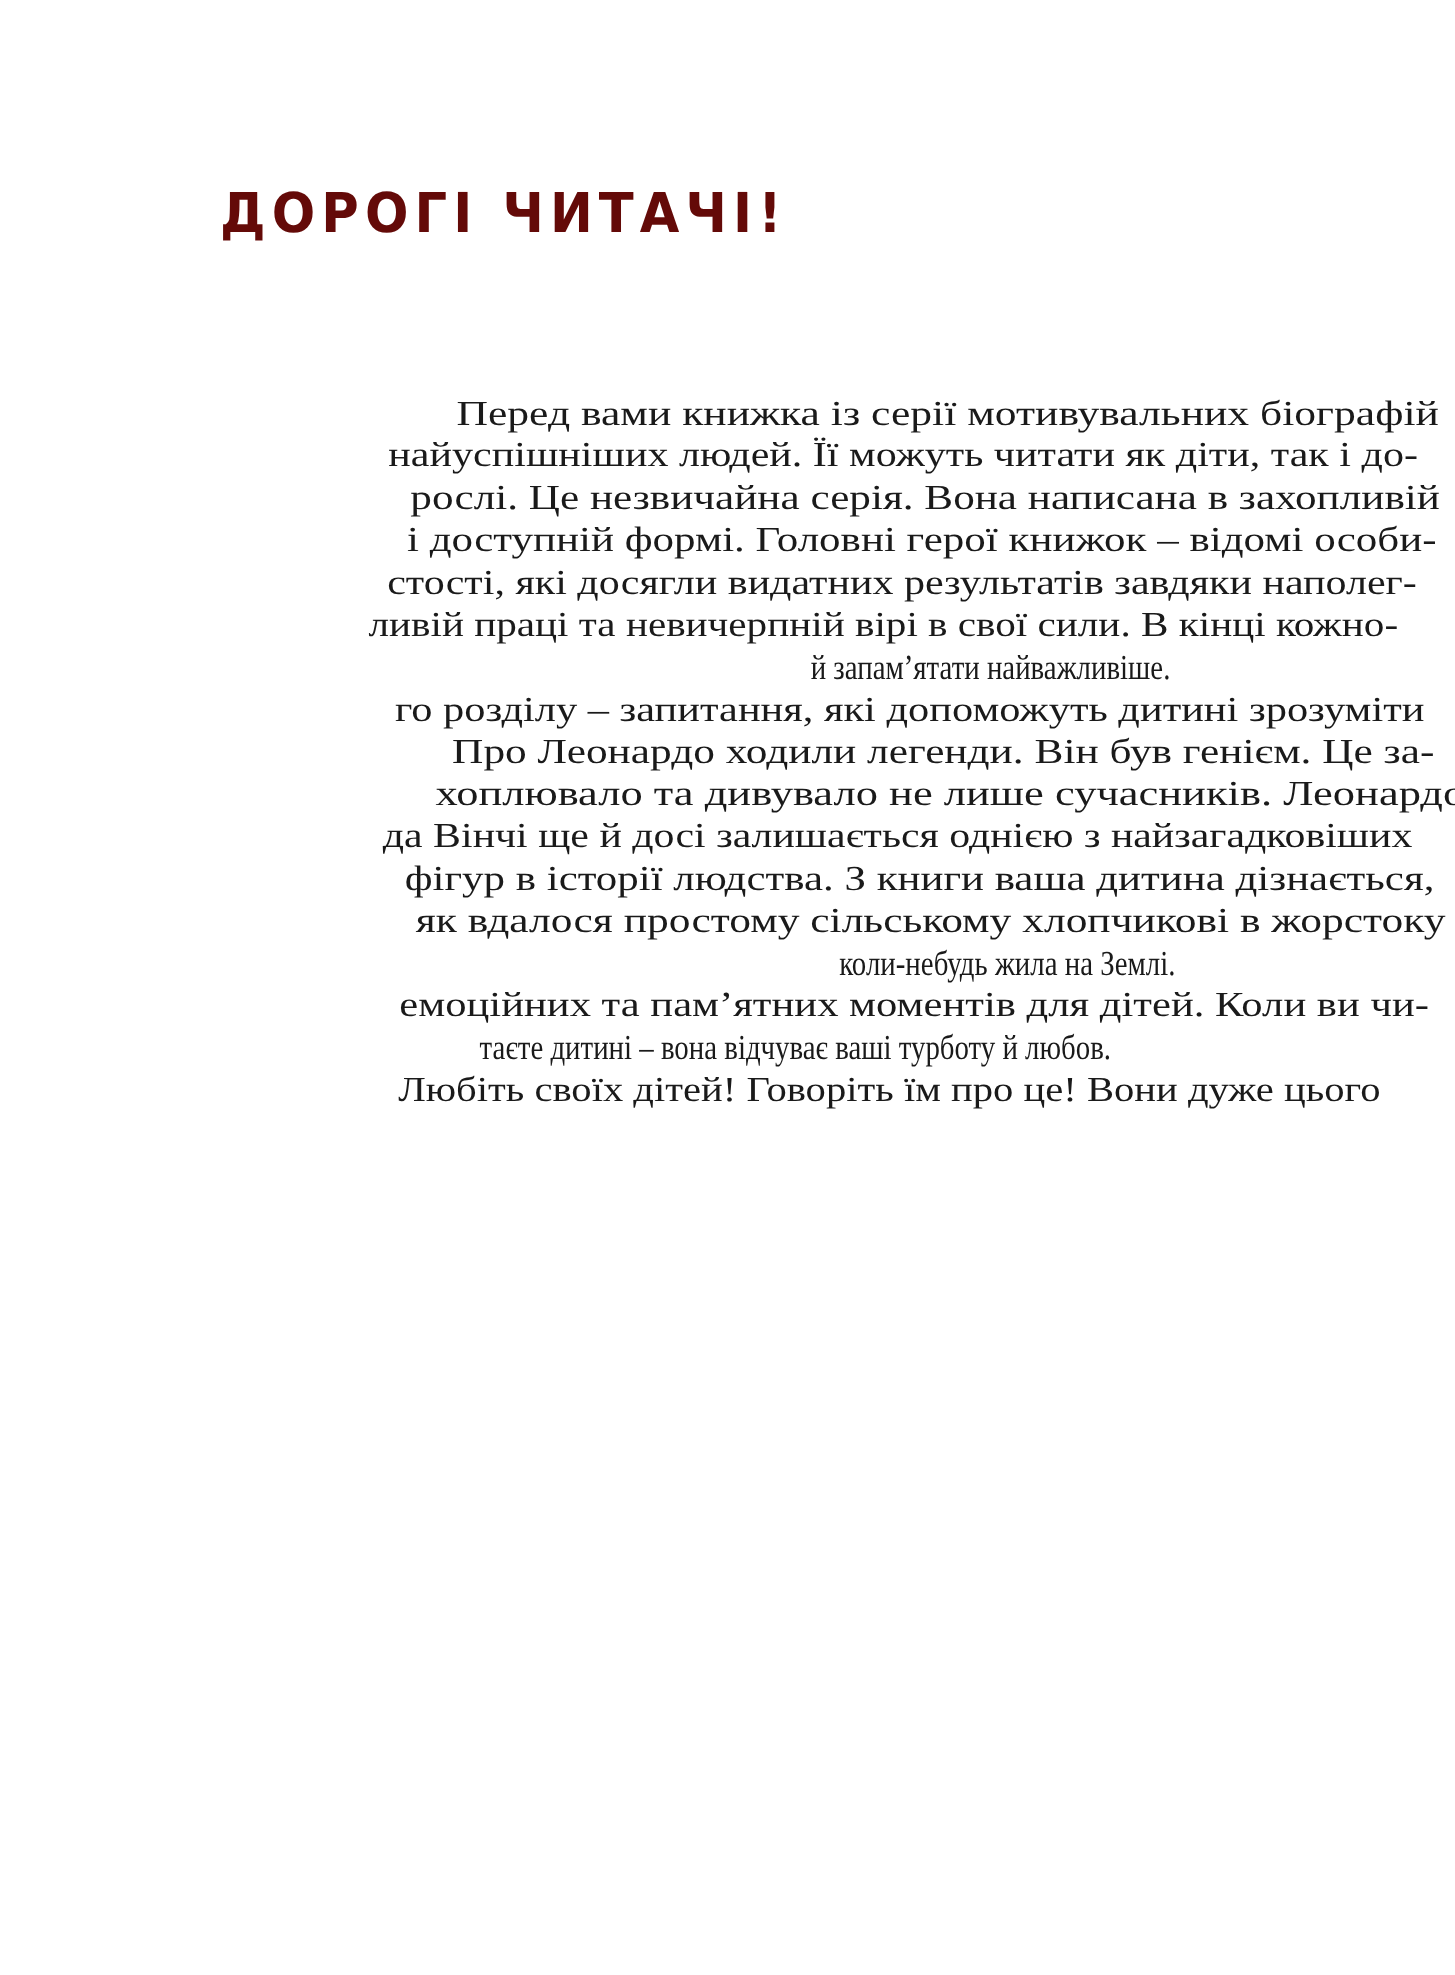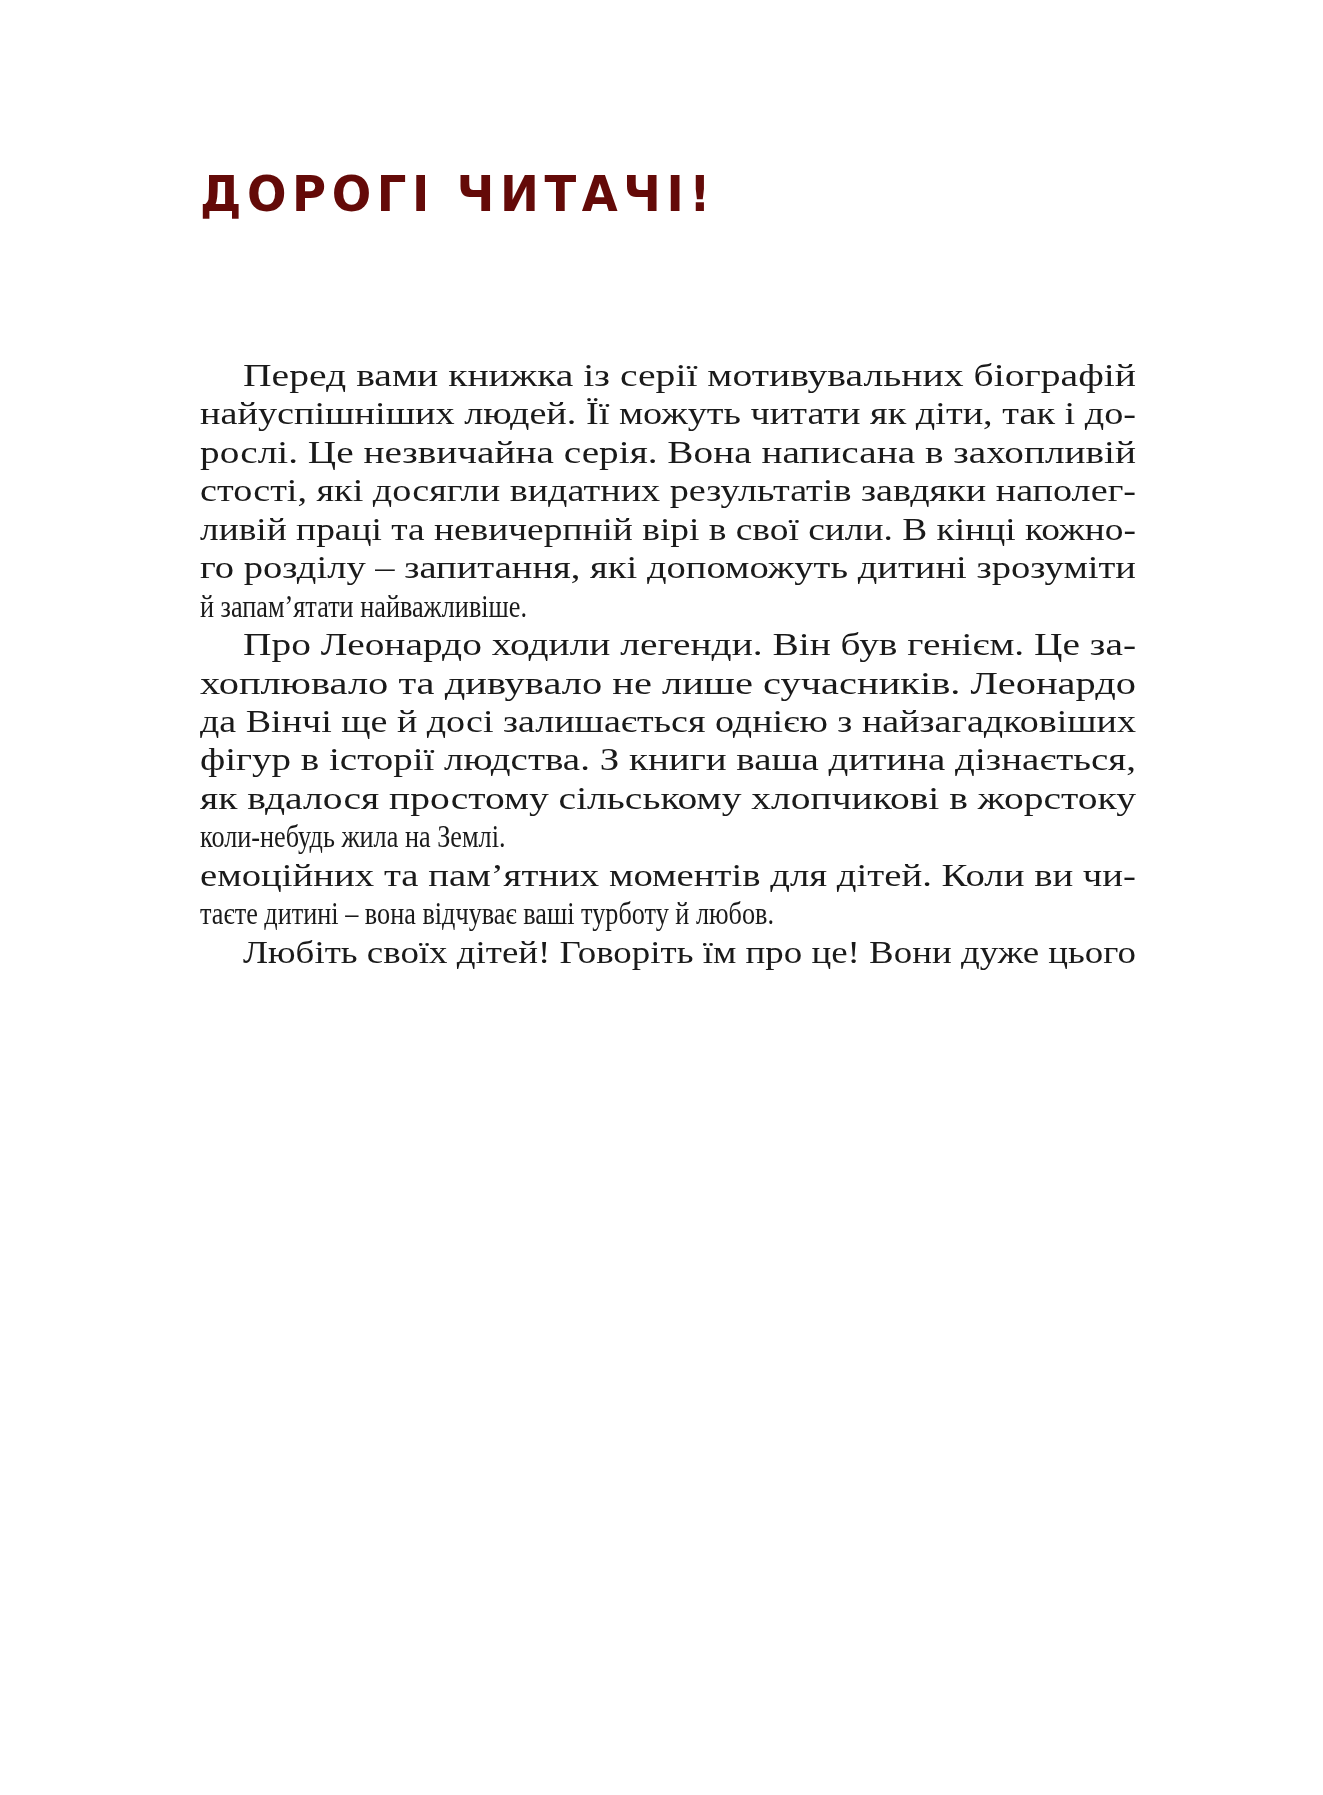--- a/index.html
+++ b/index.html
@@ -1,17 +1,17 @@
 <!DOCTYPE html>
 <html><head>
 <meta charset="utf-8">
 <style>
   html, body { margin: 0; padding: 0; background: #ffffff; }
   body { width: 1323px; height: 1795px; position: relative; overflow: hidden; }
-  .page { position: absolute; left: 0; top: 0; width: 1323px; height: 1795px; background: #ffffff; }
+  .page { position: absolute; left: 0; top: 0; width: 1323px; height: 1795px; background: #ffffff; text-align: right; }
   .title {
     position: absolute; left: 200px; top: 166px;
     font-family: "DejaVu Sans", sans-serif; font-weight: bold;
     font-size: 50px; letter-spacing: 6px; color: #640a08;
     line-height: 56px; white-space: nowrap;
     transform: scaleX(0.93); transform-origin: left top;
   }
   .body {
     position: absolute; left: 200px; top: 356px; width: 936px;
     font-family: "Liberation Serif", serif; color: #1a1a1a;
@@ -28,24 +28,25 @@
 </head>
 <body>
 
 <div class="page">
   <div class="title">ДОРОГІ ЧИТАЧІ!</div>
   <div class="body" id="body">
       <div>
         <div class="line indent"><span class="txt" style="transform: scaleX(1.2384);">Перед вами книжка із серії мотивувальних біографій</span></div>
         <div class="line"><span class="txt" style="transform: scaleX(1.1951);">найуспішніших людей. Її можуть читати як діти, так і до-</span></div>
         <div class="line"><span class="txt" style="transform: scaleX(1.2268);">рослі. Це незвичайна серія. Вона написана в захопливій</span></div>
+        <div class="line"><span class="txt" style="transform: scaleX(1.2218);">і доступній формі. Головні герої книжок – відомі особи-</span></div>
         <div class="line"><span class="txt" style="transform: scaleX(1.1937);">стості, які досягли видатних результатів завдяки наполег-</span></div>
         <div class="line"><span class="txt" style="transform: scaleX(1.1691);">ливій праці та невичерпній вірі в свої сили. В кінці кожно-</span></div>
+        <div class="line"><span class="txt" style="transform: scaleX(0.82);">й запам’ятати найважливіше.</span></div>
         <div class="line"><span class="txt" style="transform: scaleX(1.2049);">го розділу – запитання, які допоможуть дитині зрозуміти</span></div>
-        <div class="line"><span class="txt" style="transform: scaleX(0.82);">й запам’ятати найважливіше.</span></div>
       </div>
       <div>
         <div class="line indent"><span class="txt" style="transform: scaleX(1.2314);">Про Леонардо ходили легенди. Він був генієм. Це за-</span></div>
         <div class="line"><span class="txt" style="transform: scaleX(1.2644);">хоплювало та дивувало не лише сучасників. Леонардо</span></div>
         <div class="line"><span class="txt" style="transform: scaleX(1.1885);">да Вінчі ще й досі залишається однією з найзагадковіших</span></div>
         <div class="line"><span class="txt" style="transform: scaleX(1.2188);">фігур в історії людства. З книги ваша дитина дізнається,</span></div>
         <div class="line"><span class="txt" style="transform: scaleX(1.235);">як вдалося простому сільському хлопчикові в жорстоку</span></div>
         <div class="line"><span class="txt" style="transform: scaleX(0.82);">коли-небудь жила на Землі.</span></div>
       </div>
       <div>

